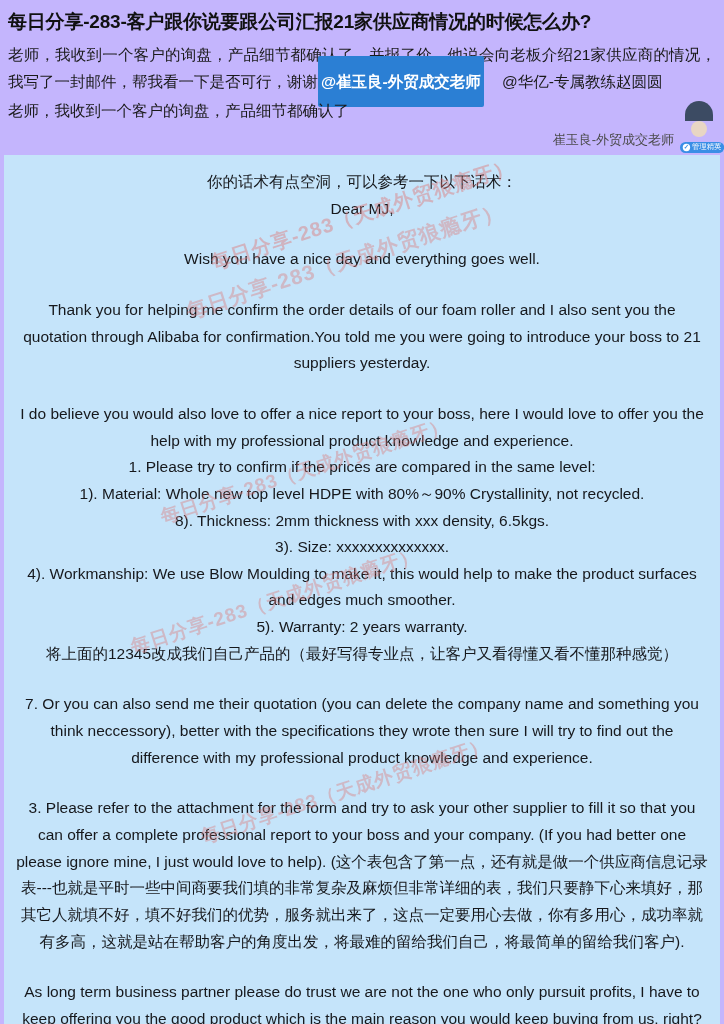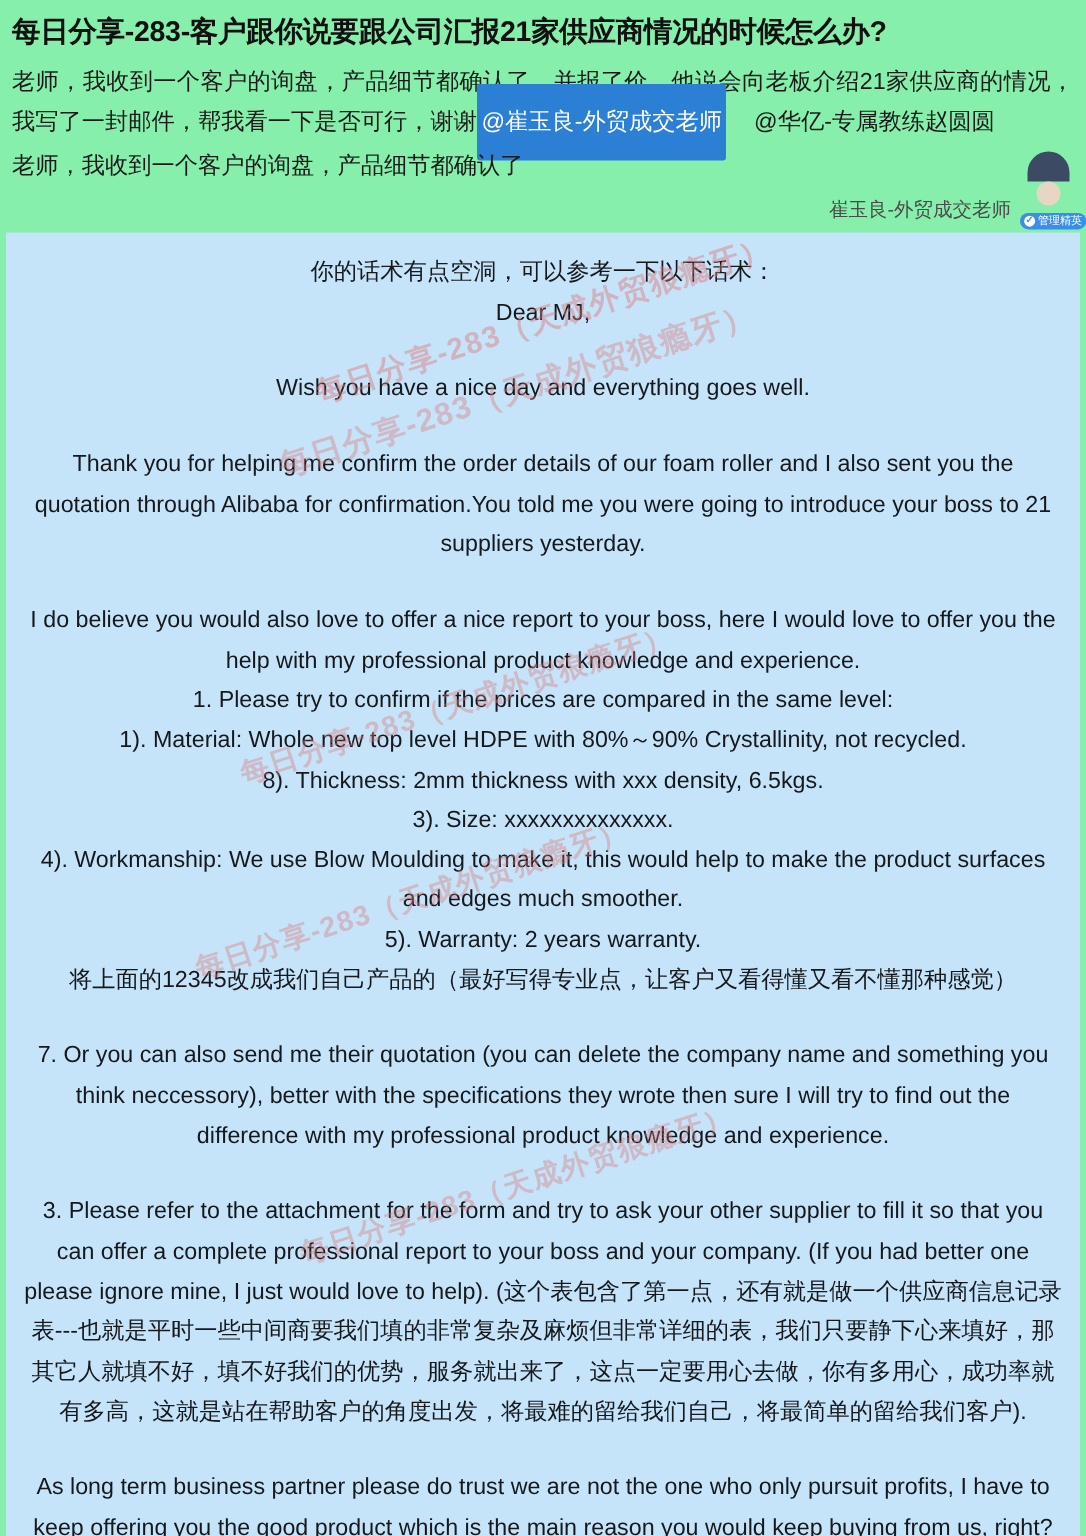--- a/index.html
+++ b/index.html
@@ -12,21 +12,21 @@
     height: 1024px;
     font-family: "Liberation Sans", sans-serif;
     color: #1a1a1a;
     overflow: hidden;
     position: relative;
   }
   .page {
     position: relative;
     width: 724px;
     height: 1024px;
-    background: #86efac;
+    background: #c4b5fd;
   }
   .title {
     font-size: 19px;
     font-weight: bold;
     color: #111111;
     padding: 10px 8px 4px 8px;
     line-height: 1.3;
     letter-spacing: -0.2px;
   }
   .intro {
@@ -36,20 +36,21 @@
     padding: 2px 8px 0 8px;
     text-align: justify;
     position: relative;
   }
   .mention {
     background: #2b7fd4;
     color: #ffffff;
     padding: 17px 3px;
     border-radius: 2px;
     white-space: nowrap;
+    font-weight: bold;
   }
   .mention-plain {
     color: #1a1a1a;
     margin-left: 14px;
   }
   .intro-fade {
     position: relative;
     max-height: 26px;
     overflow: hidden;
   }

